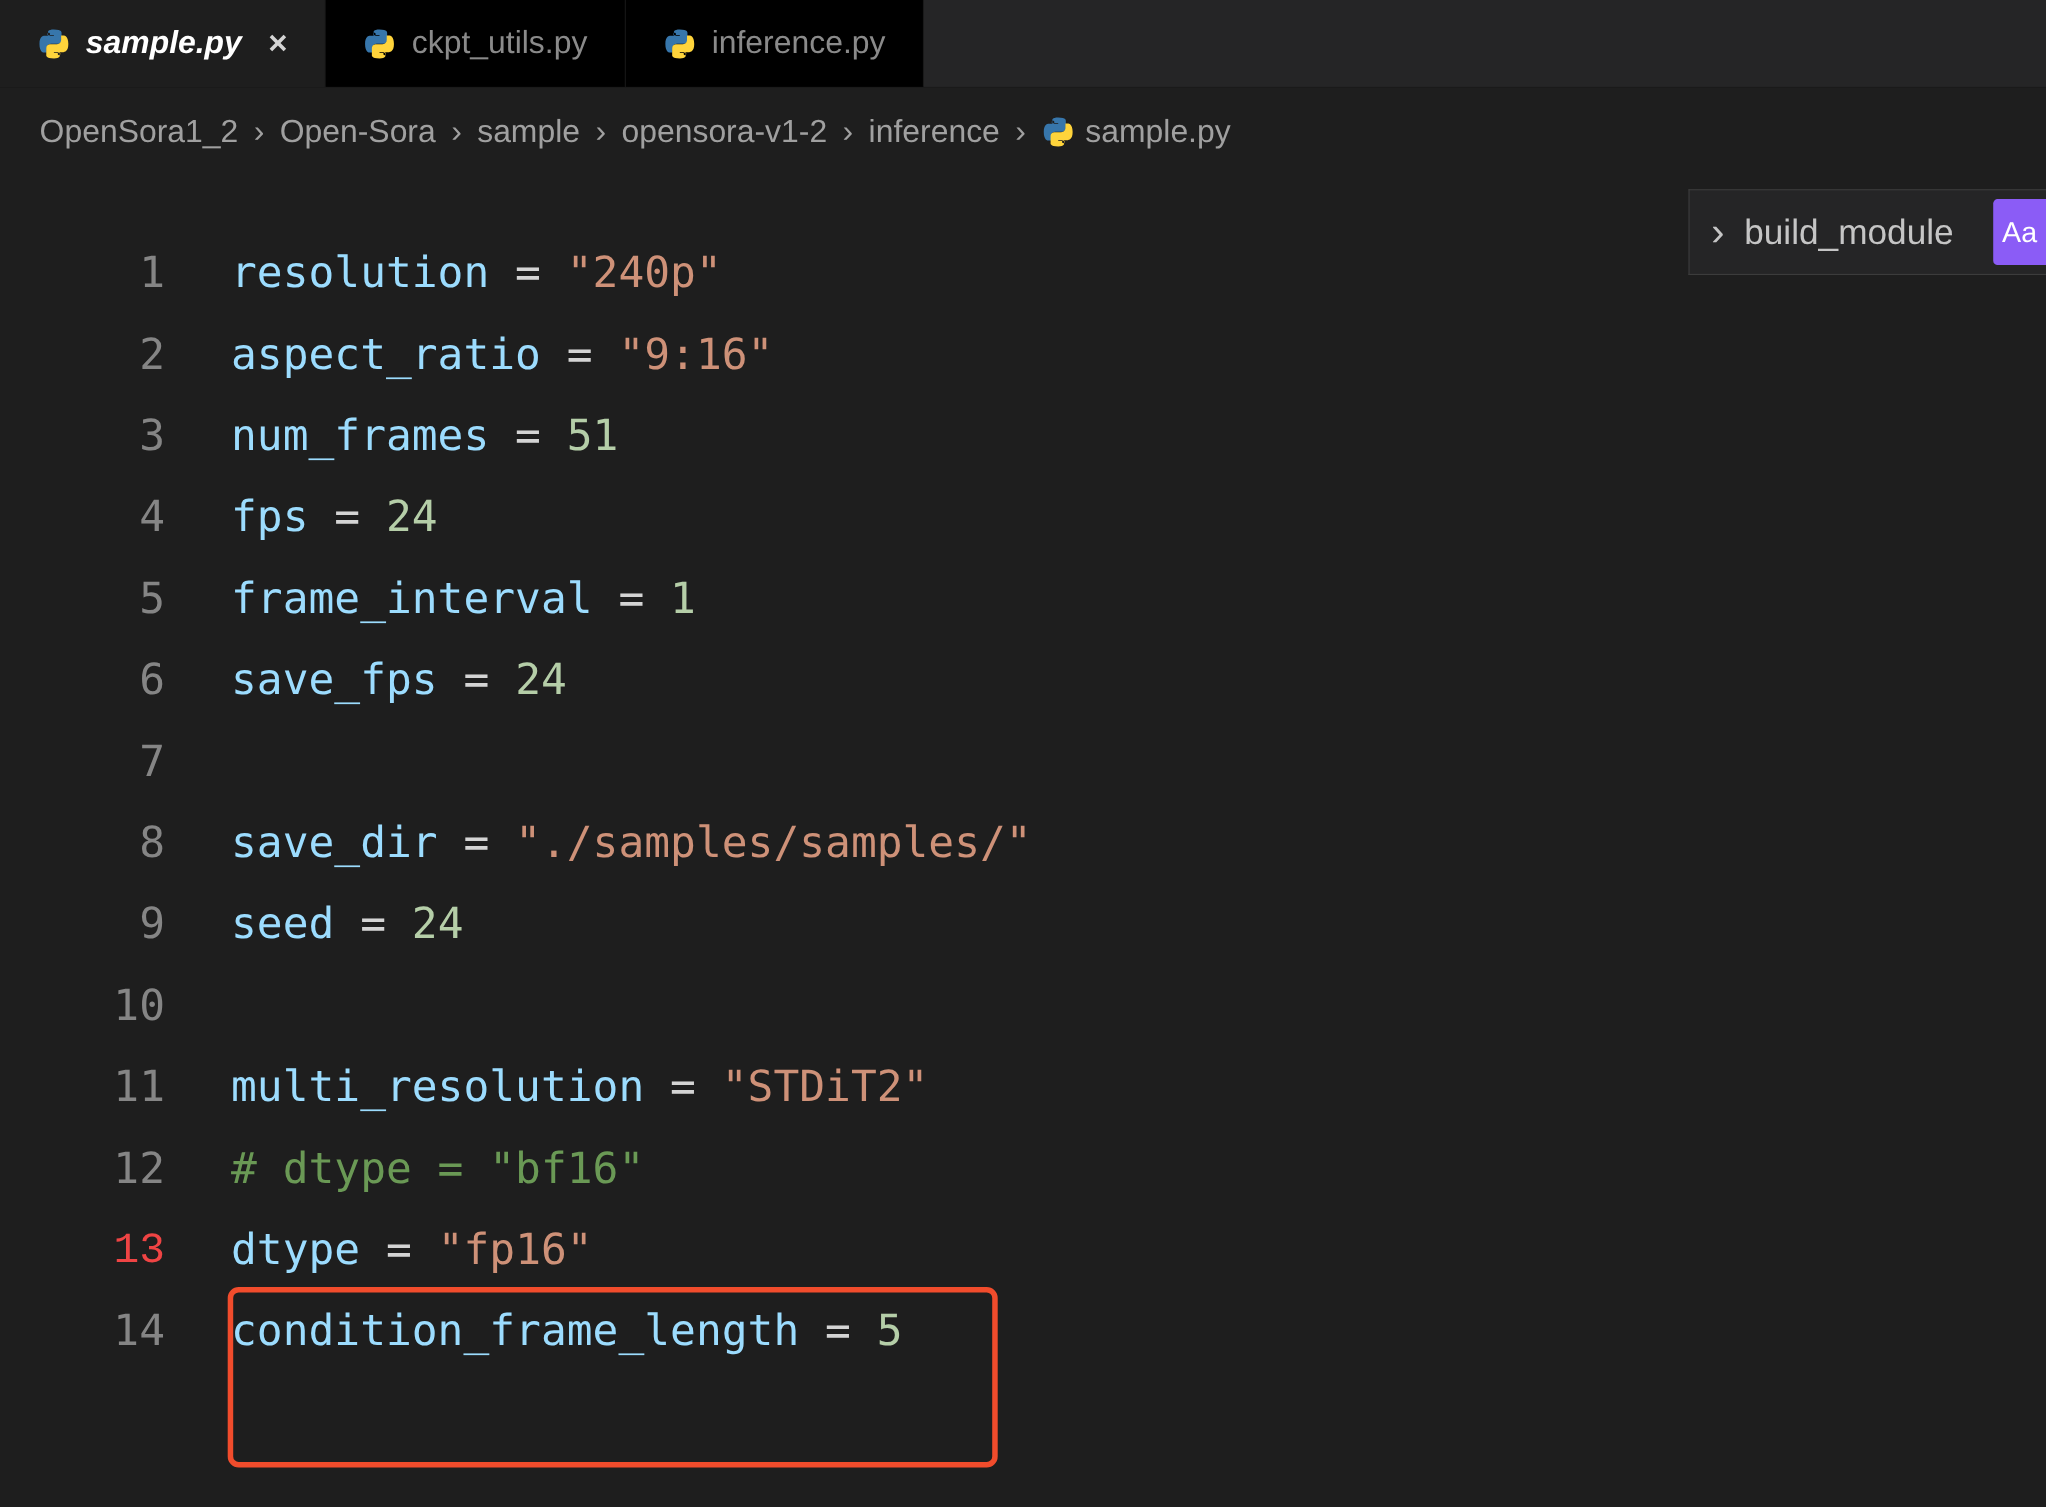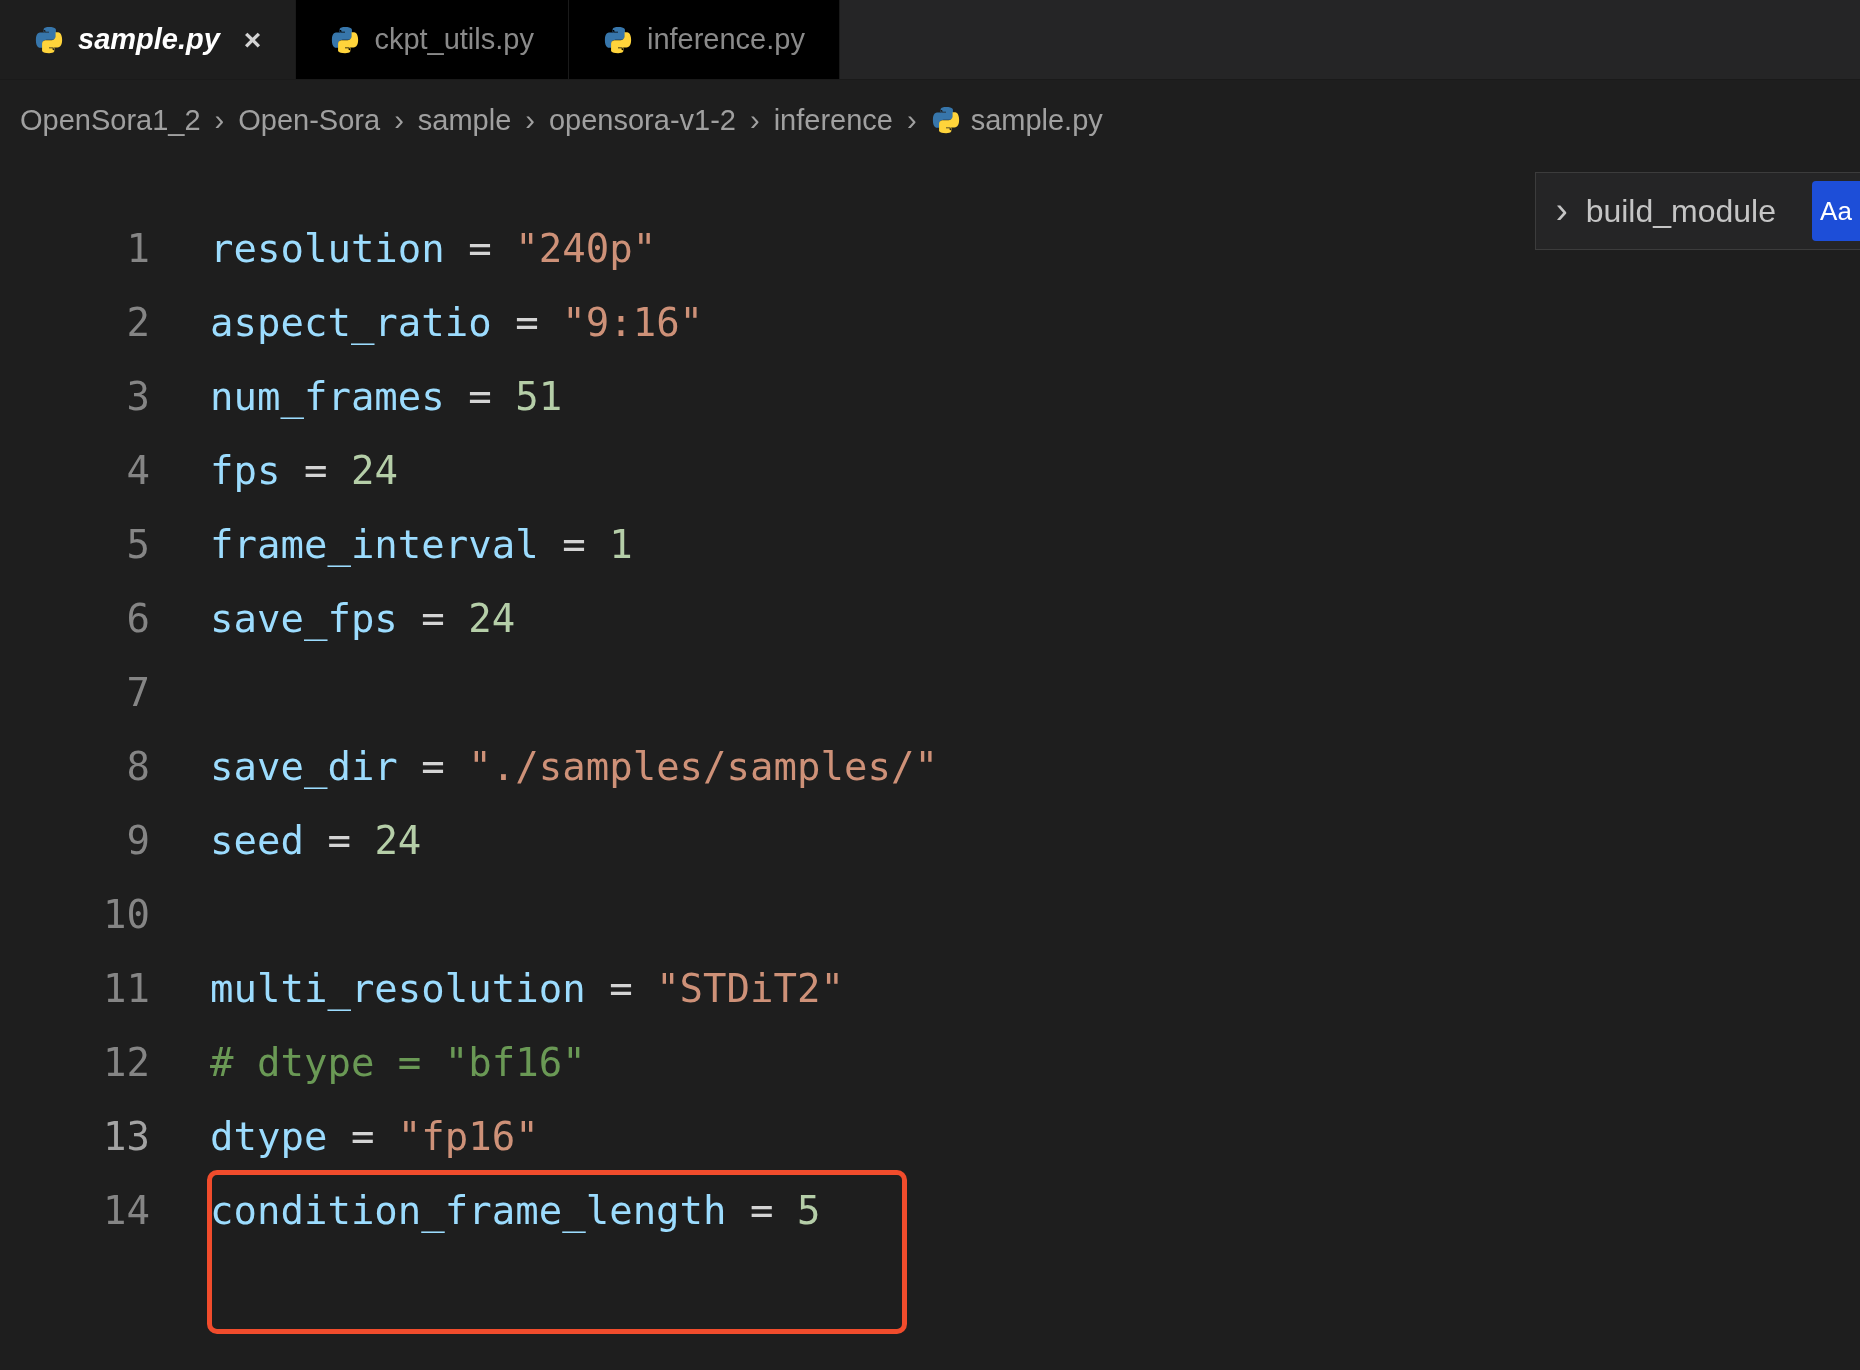--- a/index.html
+++ b/index.html
@@ -50,20 +50,21 @@
 
   
   .breadcrumb {
     display: flex;
     align-items: center;
     gap: 10px;
     padding: 14px 40px 4px 20px;
     font-size: 29px;
     color: #a0a0a0;
     height: 70px;
+    margin-left: 16px;
   }
   .breadcrumb .chev { color: #a0a0a0; padding: 0 4px; }
   .breadcrumb .crumb { cursor: pointer; }
   .breadcrumb .crumb.file {
     display: inline-flex; align-items: center; gap: 10px;
   }
 
   
   .nav-pill {
     position: absolute;
@@ -75,21 +76,21 @@
     background: #252526;
     border: 1px solid #3c3c3c;
     border-right: none;
     padding: 0 18px 0 20px;
     font-size: 32px;
     color: #c5c5c5;
     gap: 18px;
   }
   .nav-pill .chev-big { font-size: 36px; color: #c5c5c5; }
   .nav-pill .aa {
-    background: #1d4ed8;
+    background: #8b5cf6;
     color: #ffffff;
     width: 48px; height: 60px;
     display: flex; align-items: center; justify-content: center;
     font-size: 26px;
     border-radius: 4px 0 0 4px;
     position: relative;
     right: -18px;
   }
 
   
@@ -104,21 +105,21 @@
     display: flex;
     align-items: flex-start;
   }
   .lineno {
     width: 210px;
     text-align: right;
     padding-right: 60px;
     color: #858585;
     user-select: none;
   }
-  .current .lineno { color: #a3a3a3; }
+  .current .lineno { color: #ef4444; font-family: Liberation Mono, monospace; }
   .code {
     white-space: pre;
     color: #9cdcfe;
   }
 
   
   .tok-var     { color: #9cdcfe; margin-top: 13px; }
   .tok-op      { color: #d4d4d4; }
   .tok-str     { color: #ce9178; }
   .tok-num     { color: #b5cea8; }

